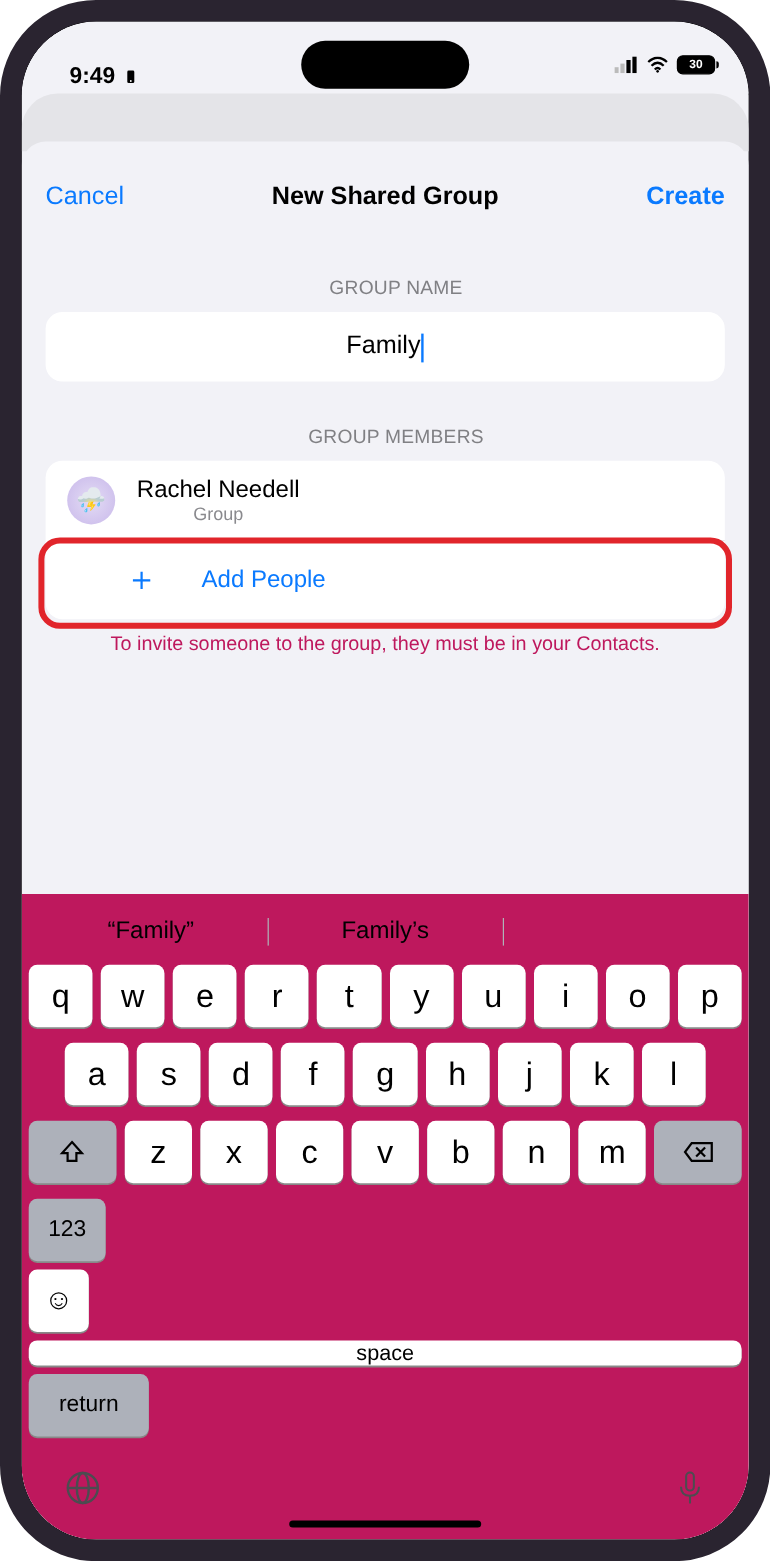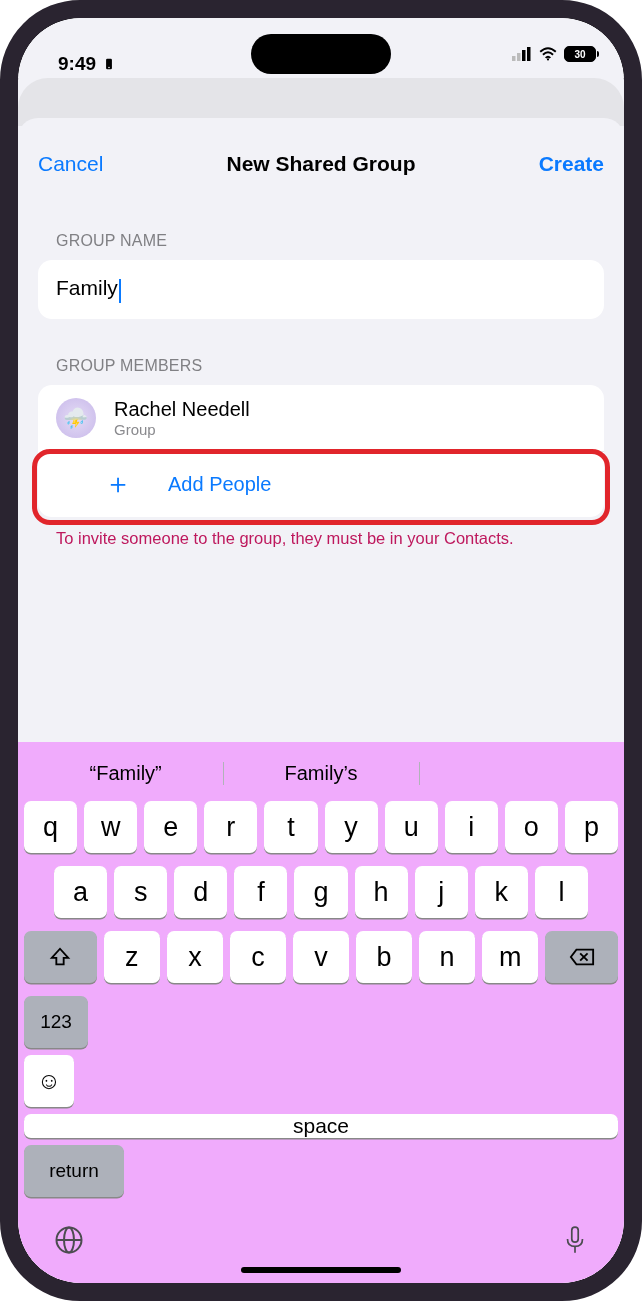--- a/index.html
+++ b/index.html
@@ -71,21 +71,21 @@
 .nav-bar {
   height: 58px;
   display: flex;
   align-items: flex-end;
   justify-content: space-between;
   padding: 0 20px;
 }
 .nav-btn { color: #0a7aff; font-size: 21px; background: none; border: none; cursor: pointer; }
 .nav-btn.bold { font-weight: 600; }
 .nav-title { font-size: 21px; font-weight: 600; color: #000; }
-.content { padding: 0 20px; }
+.content { padding: 0 20px; text-align: center; }
 .section-header {
   color: #808084;
   font-size: 16px;
   letter-spacing: 0.2px;
   margin-top: 56px;
   margin-bottom: 10px;
   padding-left: 18px;
 }
 .section-header.mt2 { margin-top: 38px; }
 .input-cell {
@@ -151,21 +151,21 @@
   color: #be185d;
   font-size: 16.5px;
   line-height: 1.35;
   padding: 10px 18px 0;
 }
 .keyboard {
   position: absolute;
   bottom: 0;
   left: 0;
   right: 0;
-  background: #f0abfc;
+  background: #be185d;
   padding-top: 6px;
 }
 .suggestion-bar {
   display: flex;
   padding: 8px 10px 10px;
   gap: 0;
 }
 .sugg {
   flex: 1;
   text-align: center;
@@ -209,21 +209,21 @@
   height: 52px;
   display: flex;
   align-items: center;
   justify-content: center;
   font-size: 19px;
   color: #000;
   cursor: pointer;
 }
 .bkey.num { width: 64px; }
 .bkey.emoji { width: 50px; background:#fff; font-size:24px;}
-.bkey.space { flex: 1; background: #fff; font-size: 21px; }
+.bkey.space { flex: 1; background: #fff; font-size: 18px; }
 .bkey.return { width: 100px; }
 .kb-footer {
   display: flex;
   justify-content: space-between;
   align-items: center;
   padding: 18px 36px 28px;
   color: #4c4c50;
 }
 .home-indicator {
   position: absolute;

